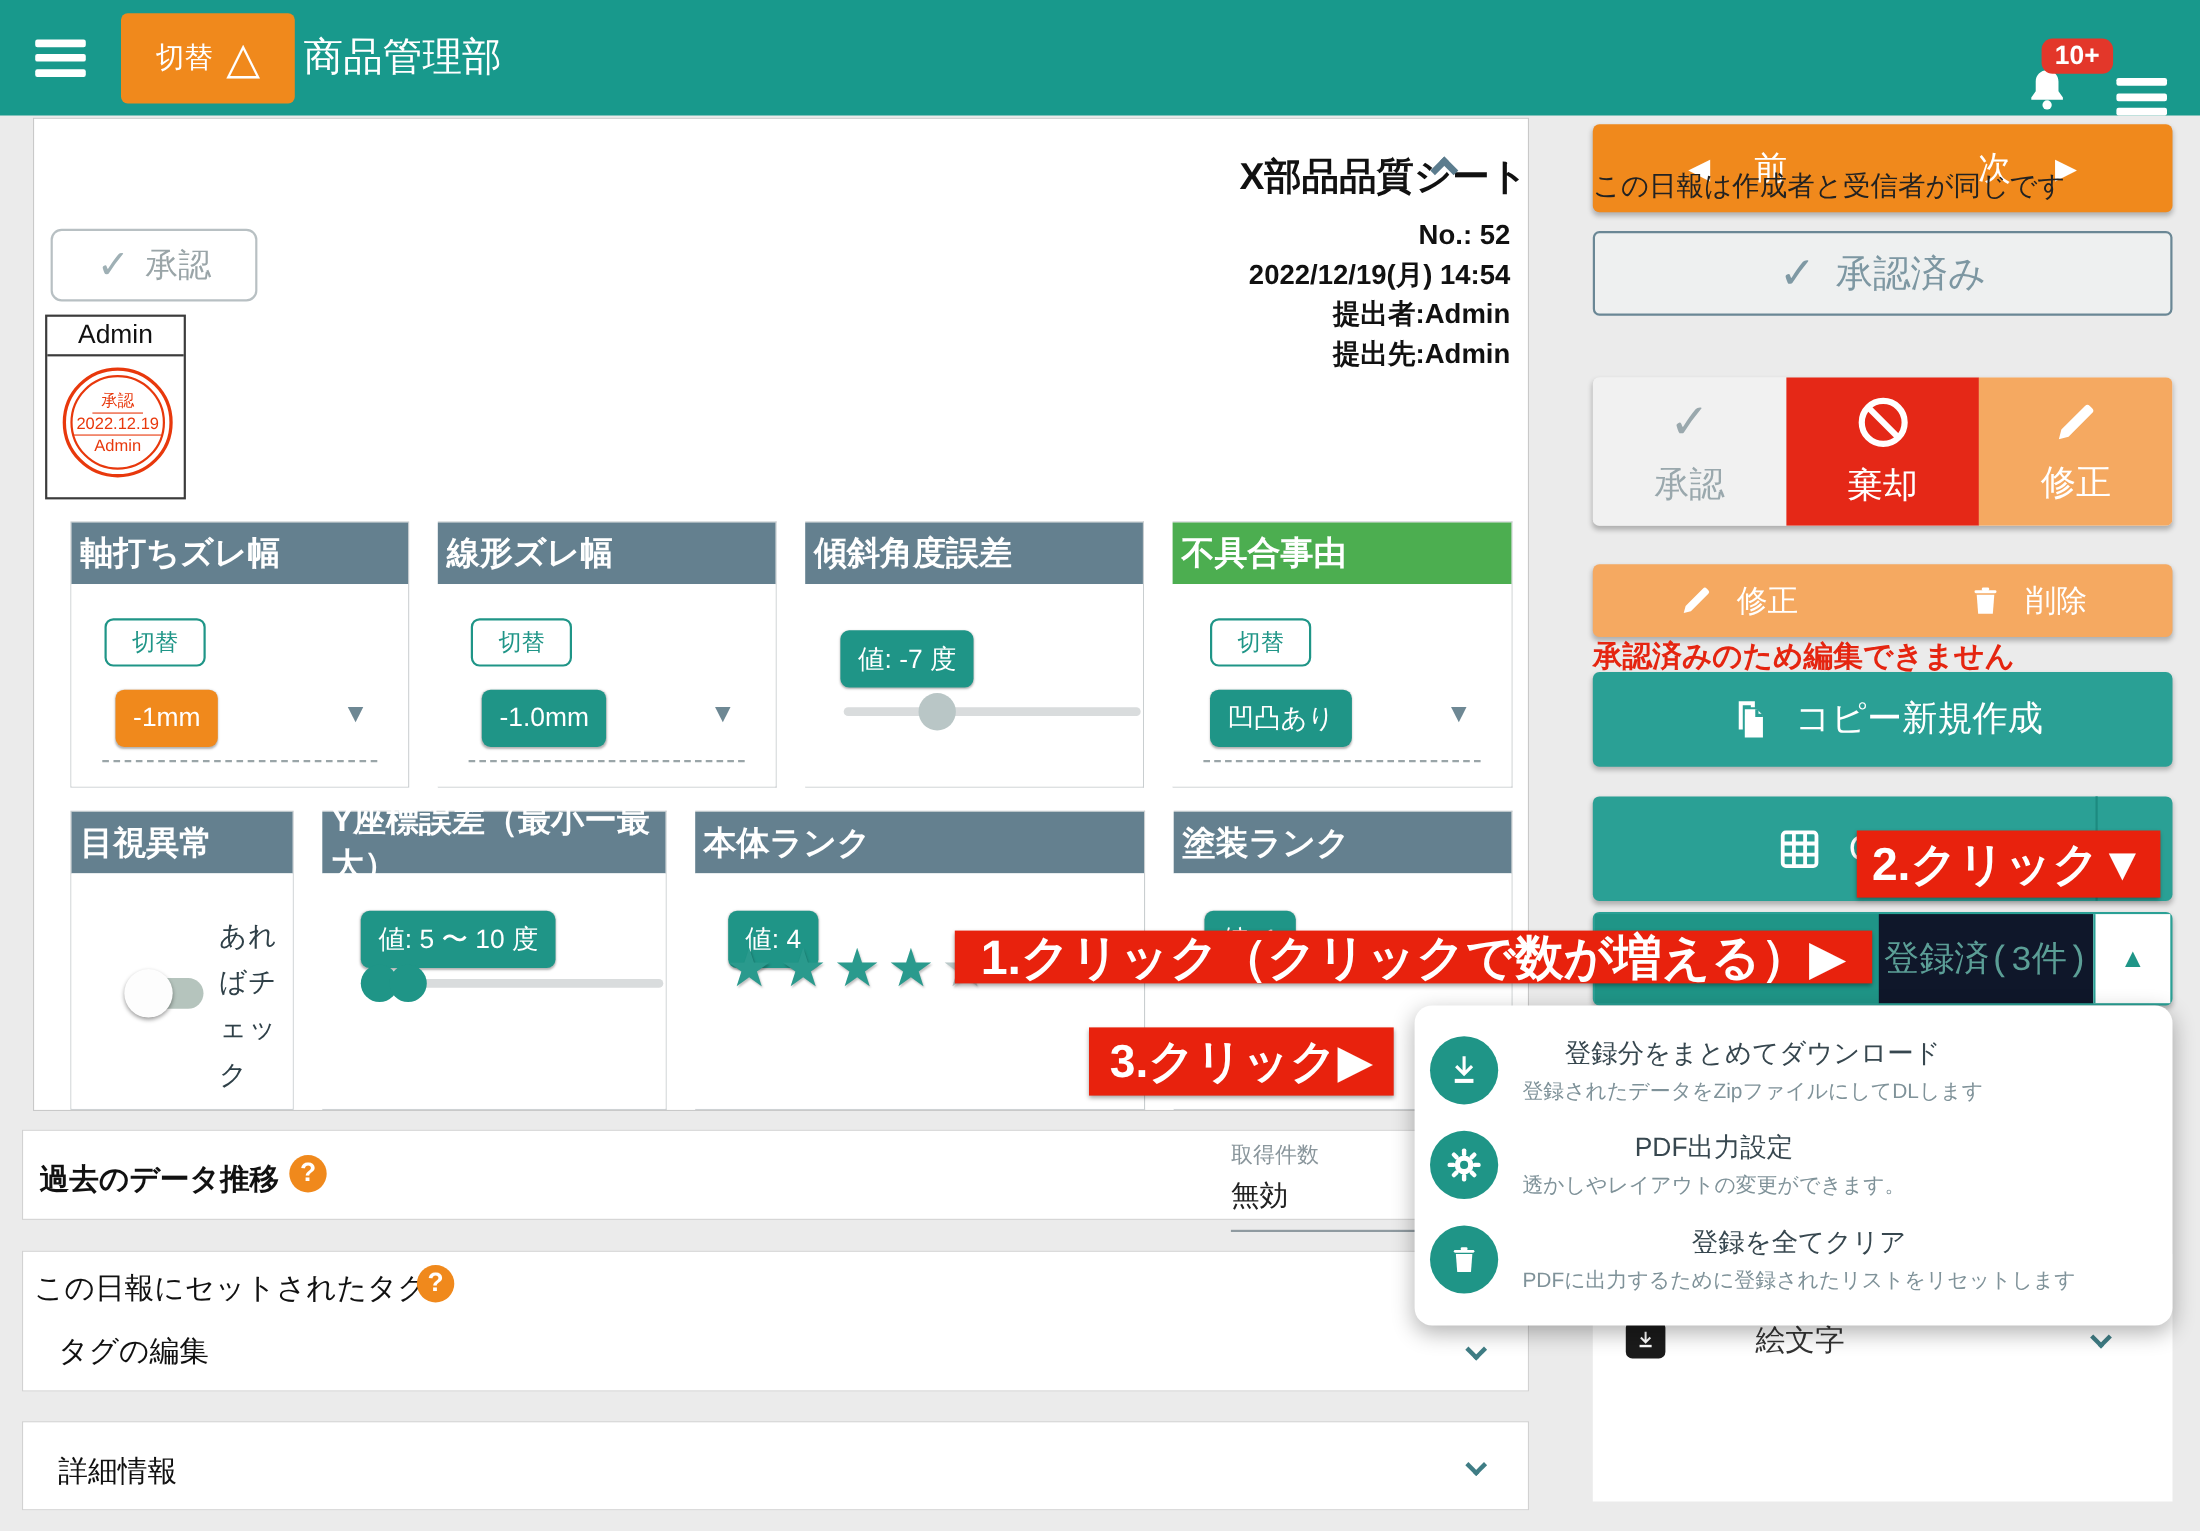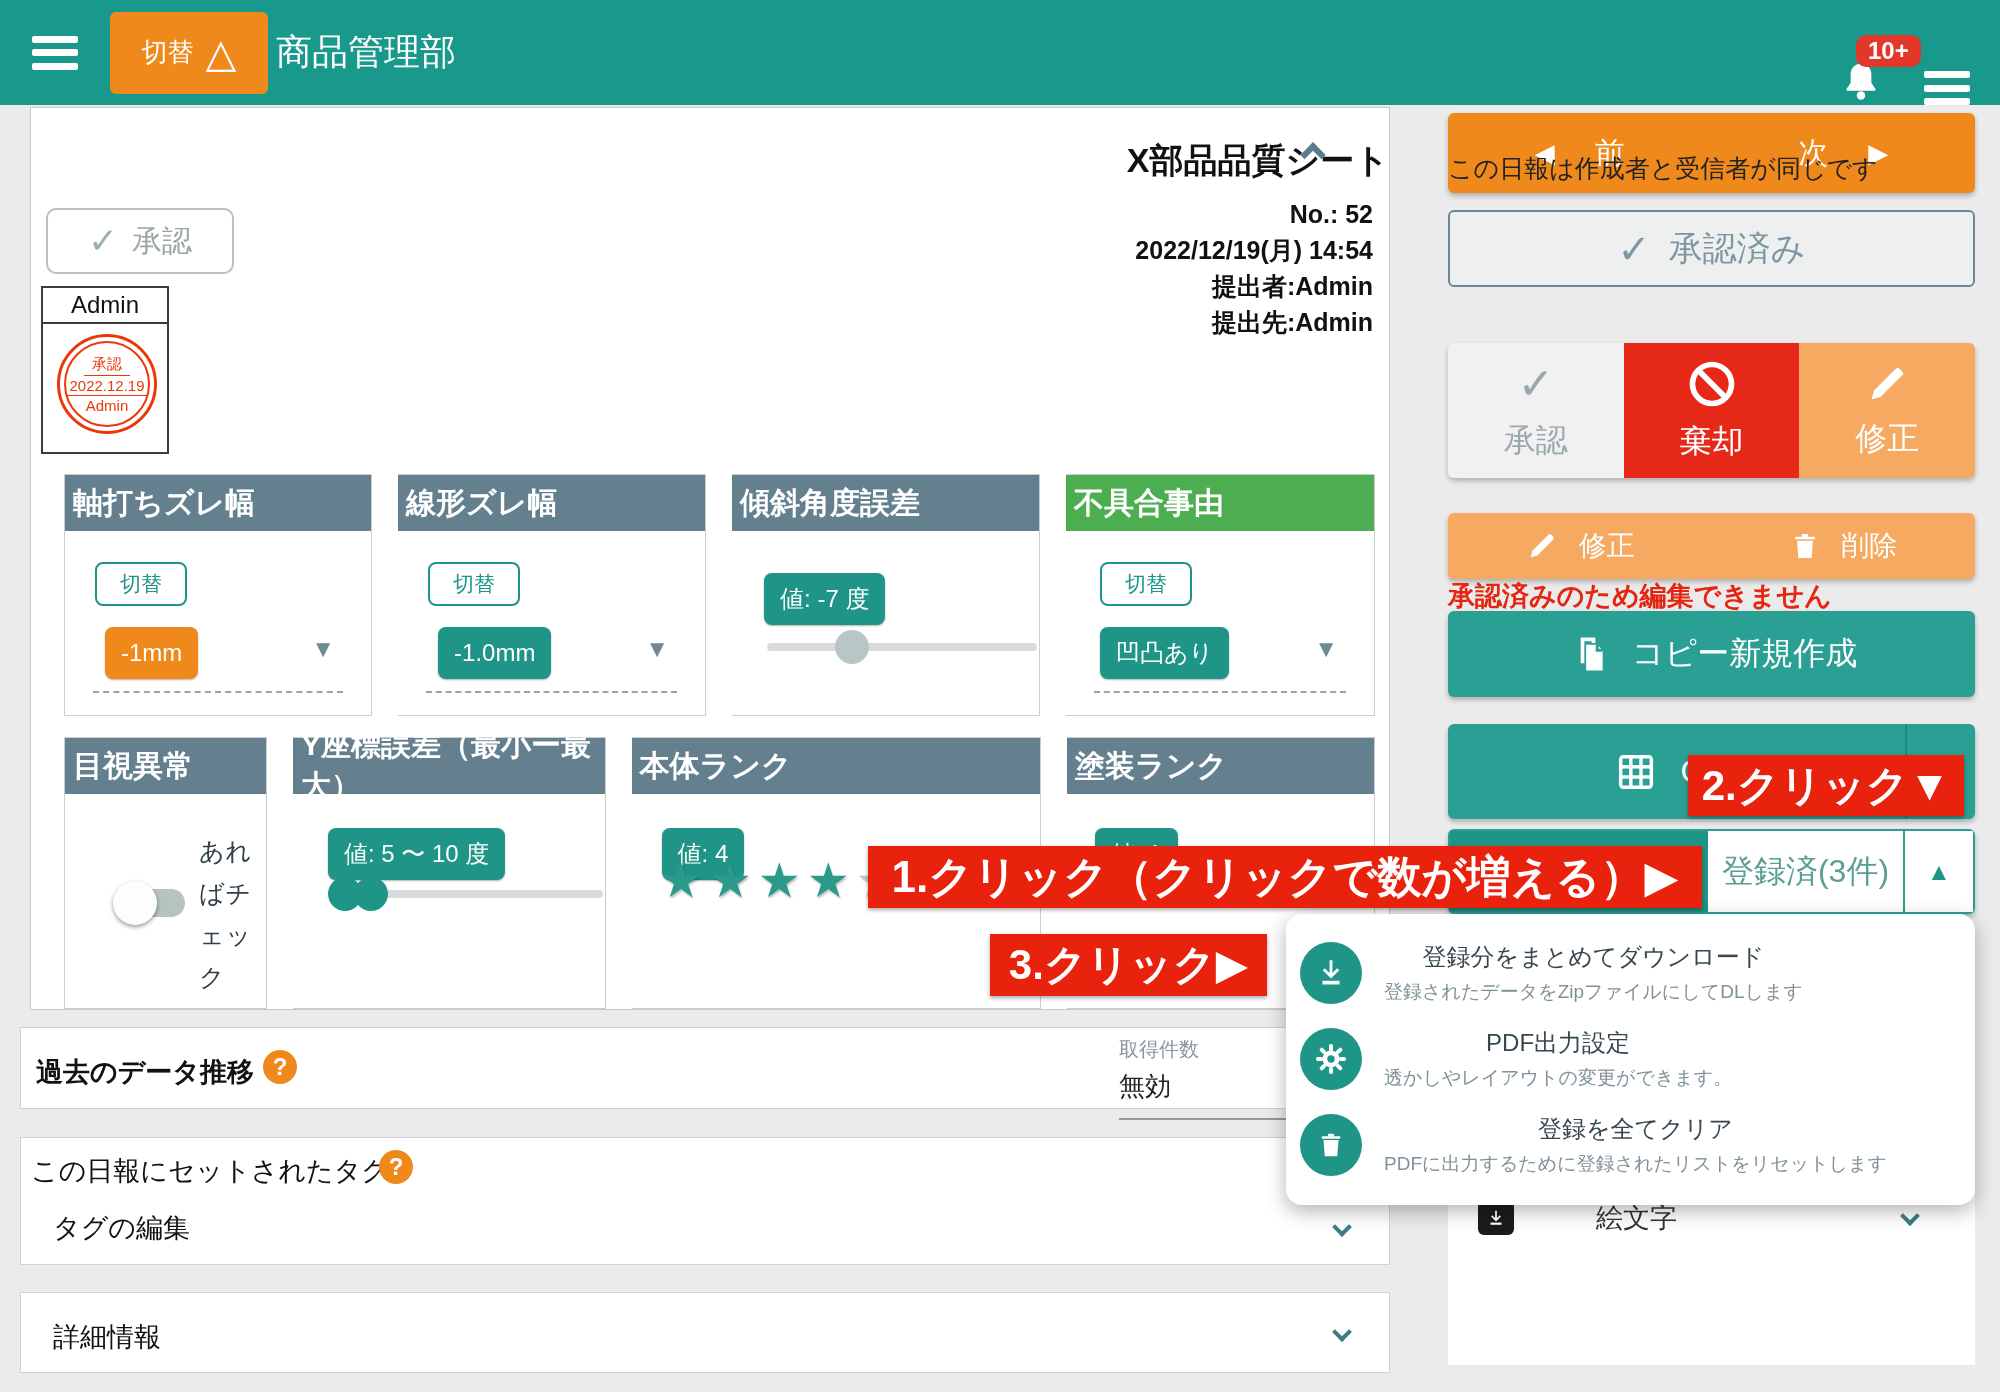--- a/index.html
+++ b/index.html
@@ -97,21 +97,21 @@
   .editbar { top:513px; height:66px; background:#f5a961; display:flex; color:#fff; font-size:28px; }
   .editbar .half { flex:1; display:flex; align-items:center; justify-content:center; gap:20px; cursor:pointer; }
   .locked-note { position:absolute; left:1448px; top:578px; width:527px; font-size:27px; font-weight:bold; color:#e52510; }
   .teal-btn { background:#2aa095; color:#fff; display:flex; align-items:center; justify-content:center; gap:22px; font-size:32px; cursor:pointer; }
   .copy-btn { top:611px; height:86px; }
   .csv-btn { top:724px; height:95px; }
   .csv-split { position:absolute; right:0; top:0; width:70px; height:100%; border-left:2px solid #1d8a80; }
   .reg-row { position:absolute; left:1448px; top:829px; width:527px; height:85px; display:flex;
              border:2px solid #2aa095; border-radius:6px; background:#2aa095; box-shadow:0 3px 5px rgba(0,0,0,.25); }
   .reg-left { width:258px; background:#1f9587; }
-  .reg-mid { flex:1; background:#ffffff; display:flex; align-items:center; justify-content:center; color:#5b9e96; font-size:32px; }
+  .reg-mid { flex:1; background:#0f172a; display:flex; align-items:center; justify-content:center; color:#5b9e96; font-size:32px;font-family:Liberation Mono, monospace; }
   .reg-up { width:70px; background:#fff; border-left:2px solid #2aa095; display:flex; align-items:center; justify-content:center;
             color:#1f9587; font-size:24px; cursor:pointer; }
 
   
   .menu { position:absolute; left:1286px; top:914px; width:689px; height:291px; background:#fff; border-radius:16px;
           box-shadow:0 6px 20px rgba(0,0,0,.3); z-index:6; padding:16px 0 0 14px; }
   .menu-item { display:flex; align-items:center; gap:22px; height:86px; cursor:pointer; }
   .menu-ico { width:62px; height:62px; border-radius:50%; background:#1f9587; flex:0 0 62px;
               display:flex; align-items:center; justify-content:center; }
   .menu-txt .t { font-size:24px; color:#37474f; margin-bottom:6px;text-align:center; }
@@ -121,21 +121,21 @@
   .emoji-panel { position:absolute; left:1448px; top:1140px; width:527px; height:225px; background:#fff; z-index:1; }
   .emoji-row { position:absolute; left:30px; top:60px; width:467px; display:flex; align-items:center; }
   .dl-square { width:36px; height:34px; background:#1b1b1b; border-radius:6px; display:flex; align-items:center; justify-content:center; }
   .emoji-label { font-size:27px; color:#333; margin-left:82px; }
   .emoji-chev { margin-left:auto; margin-right:28px; }
   .chev-sm { display:inline-block; width:14px; height:14px; border-left:4px solid #3f7d85; border-top:4px solid #3f7d85; transform:rotate(225deg); }
 
   
   .anno { position:absolute; background:#e8220d; color:#fff; font-weight:bold; display:flex; align-items:center;
           justify-content:center; z-index:10; box-shadow:0 2px 4px rgba(0,0,0,.35); white-space:nowrap; }
-  .anno1 { left:868px; top:846px; width:834px; height:62px; font-size:44px; }
+  .anno1 { left:868px; top:846px; width:834px; height:48px; font-size:44px; }
   .anno2 { left:1688px; top:755px; width:276px; height:61px; font-size:42px; }
   .anno3 { left:990px; top:934px; width:277px; height:62px; font-size:42px; }
 
   svg { display:block; }
 </style>
 </head>
 <body>
 
 <div class="screen">
 

